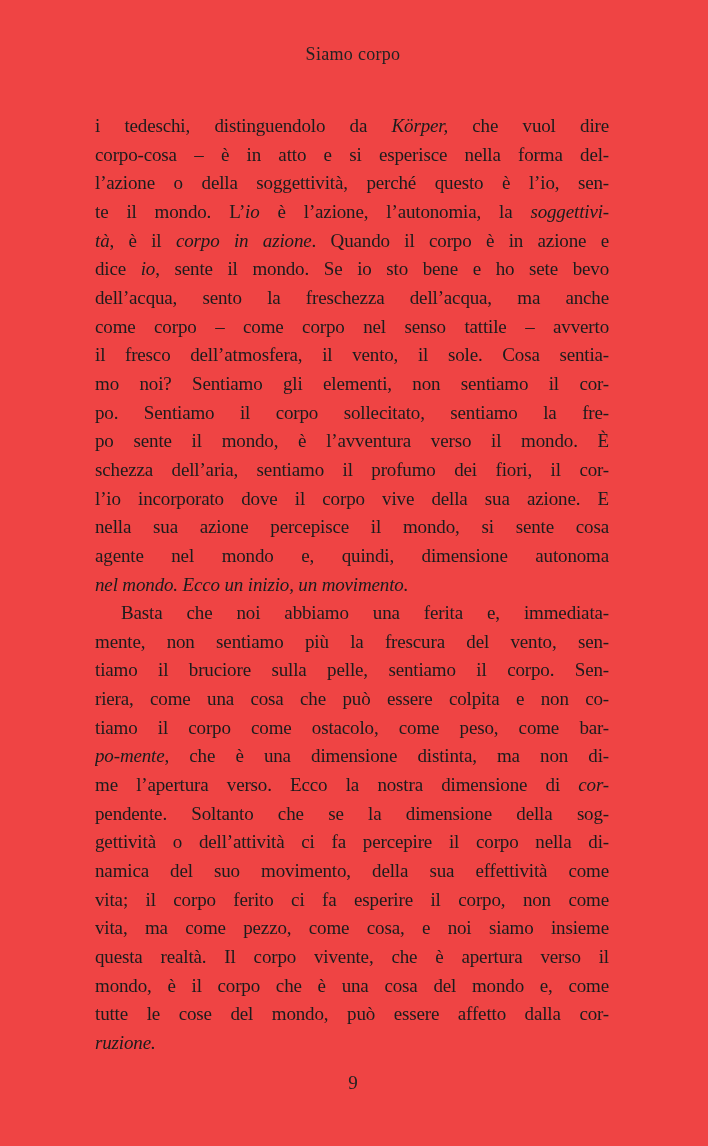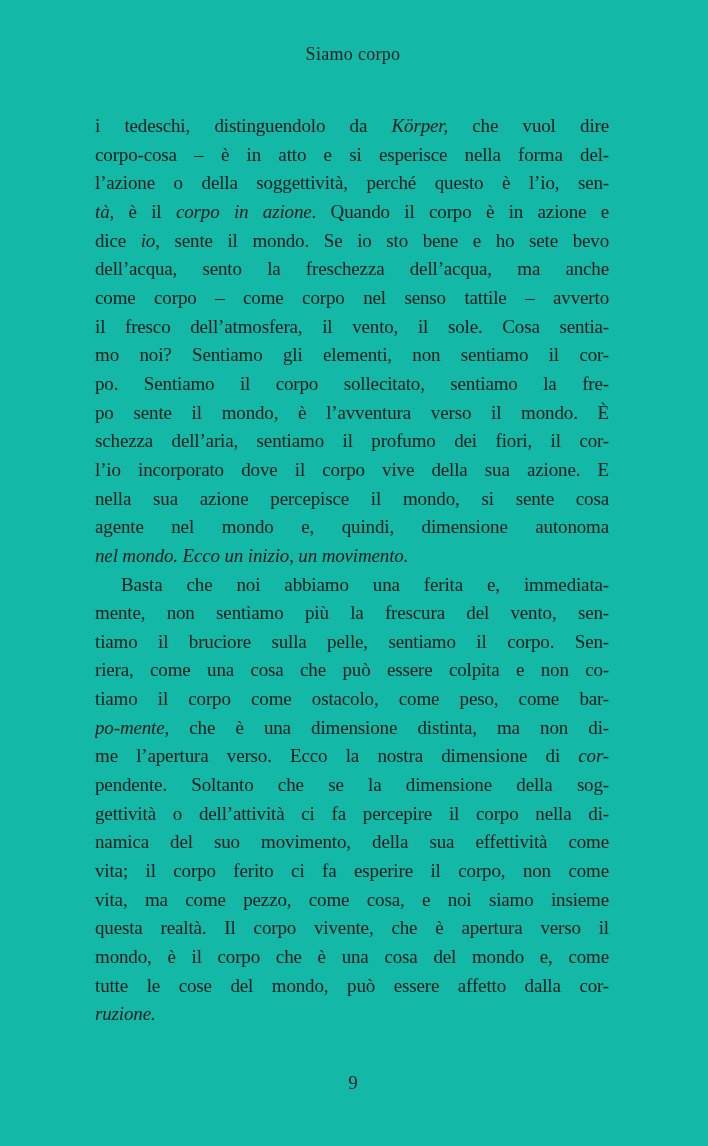--- a/index.html
+++ b/index.html
@@ -4,21 +4,21 @@
 <style>
   html, body {
     margin: 0;
     padding: 0;
     background: #ffffff;
   }
   .page {
     position: relative;
     width: 708px;
     height: 1146px;
-    background: #14b8a6;
+    background: #ef4444;
     font-family: "Liberation Serif", "DejaVu Serif", serif;
     color: #1c1c1c;
     overflow: hidden;
   }
   .running-header {
     position: absolute;
     left: 96px;
     top: 44px;
     width: 514px;
     text-align: center;
@@ -65,20 +65,21 @@
 </head>
 <body>
 
 <div class="page">
   <div class="running-header">Siamo corpo</div>
 
   <div class="body-text">
       <div class="line"><span>i tedeschi, distinguendolo da </span><span class="it">Körper,</span><span> che vuol dire</span></div>
       <div class="line"><span>corpo-cosa – è in atto e si esperisce nella forma del-</span></div>
       <div class="line"><span>l’azione o della soggettività, perché questo è l’io, sen-</span></div>
+      <div class="line"><span>te il mondo. L’</span><span class="it">io</span><span> è l’azione, l’autonomia, la </span><span class="it">soggettivi-</span></div>
       <div class="line"><span class="it">tà</span><span>, è il </span><span class="it">corpo in azione</span><span>. Quando il corpo è in azione e</span></div>
       <div class="line"><span>dice </span><span class="it">io</span><span>, sente il mondo. Se io sto bene e ho sete bevo</span></div>
       <div class="line"><span>dell’acqua, sento la freschezza dell’acqua, ma anche</span></div>
       <div class="line"><span>come corpo – come corpo nel senso tattile – avverto</span></div>
       <div class="line"><span>il fresco dell’atmosfera, il vento, il sole. Cosa sentia-</span></div>
       <div class="line"><span>mo noi? Sentiamo gli elementi, non sentiamo il cor-</span></div>
       <div class="line"><span>po. Sentiamo il corpo sollecitato, sentiamo la fre-</span></div>
       <div class="line"><span>po sente il mondo, è l’avventura verso il mondo. È</span></div>
       <div class="line"><span>schezza dell’aria, sentiamo il profumo dei fiori, il cor-</span></div>
       <div class="line"><span>l’io incorporato dove il corpo vive della sua azione. E</span></div>

